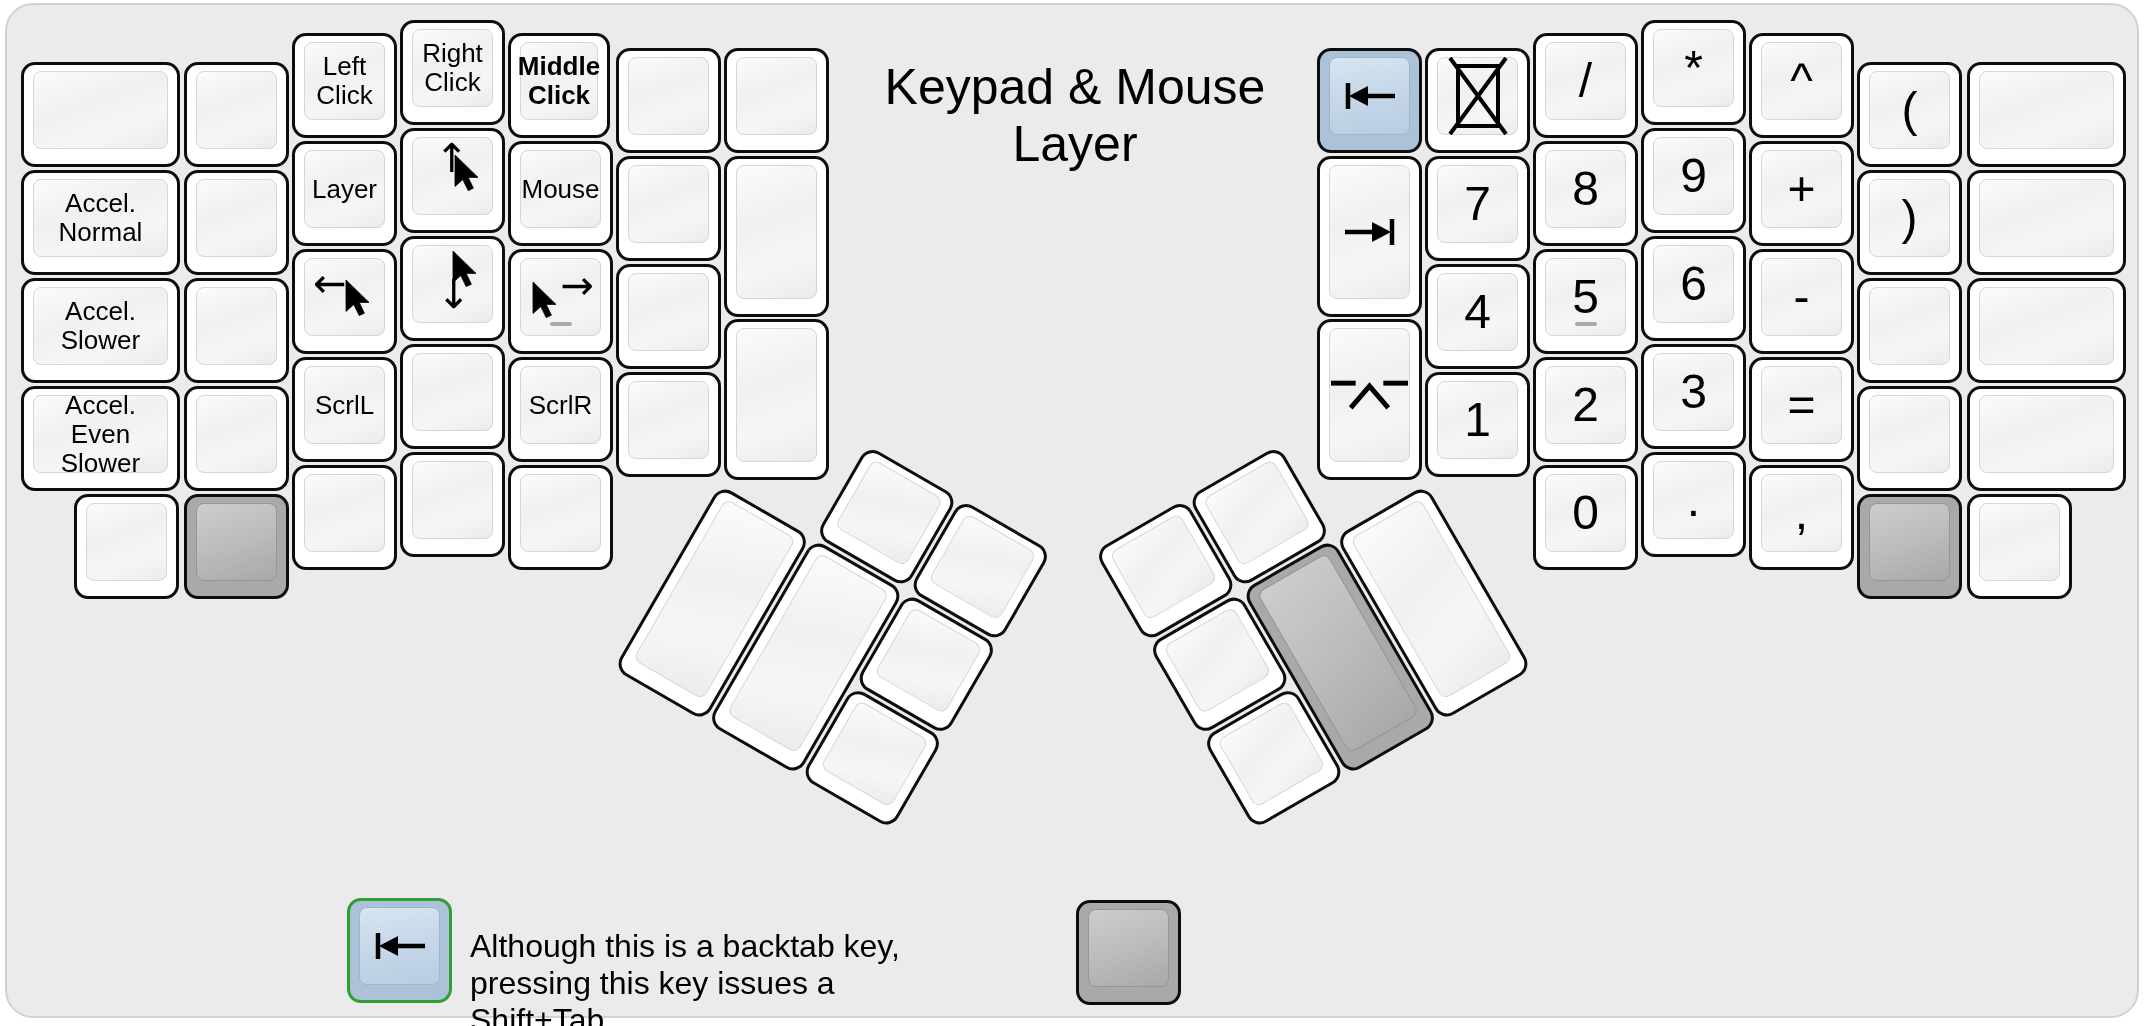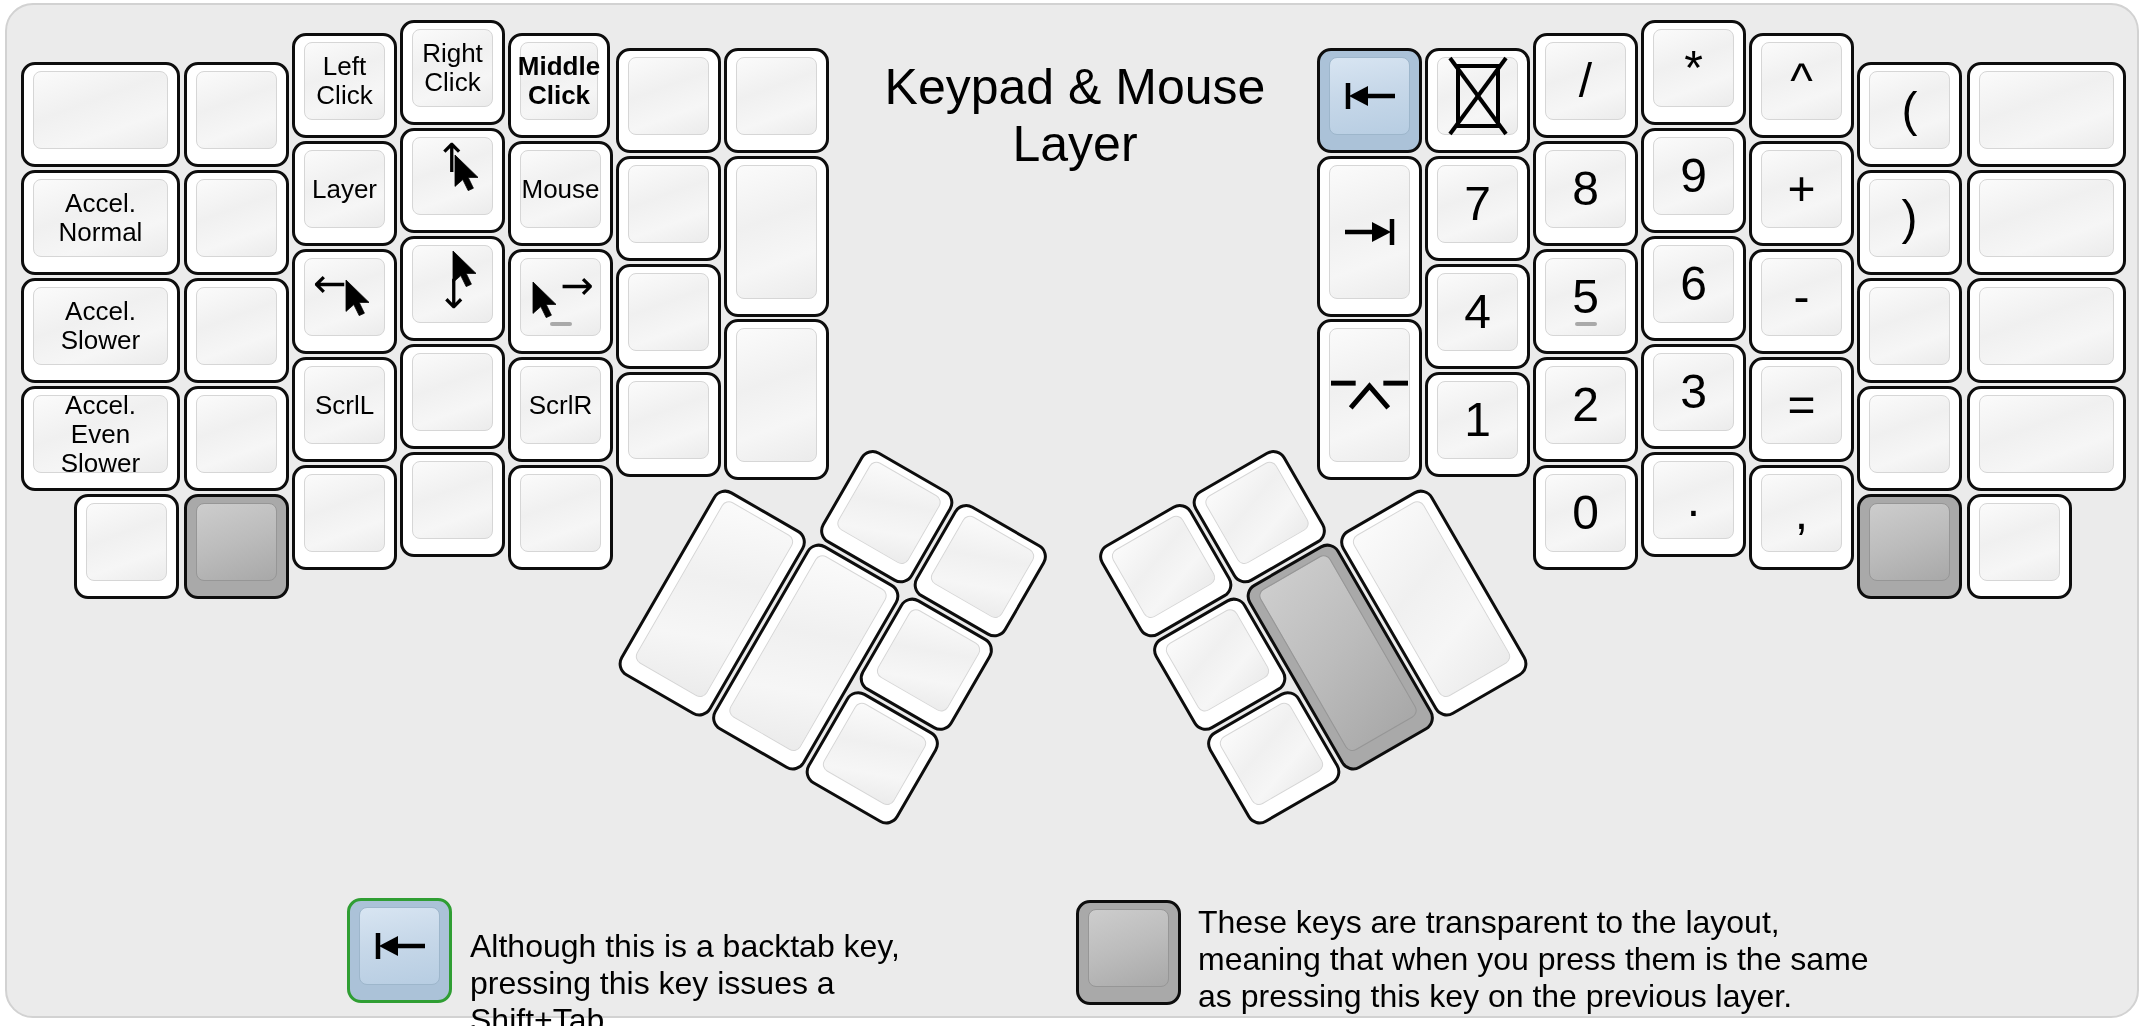--- a/index.html
+++ b/index.html
@@ -413,16 +413,13 @@
           </svg>
         </div>
       </div>
       <div class="key gray" style="left: 1076px; top: 900px; width: 105px; height: 105px;">
         <div class="cap"></div>
       </div>
     </div>
   <div class="legend-text" style="left:470px;top:928px;">Although this is a backtab key,
 pressing this key issues a
 Shift+Tab.</div>
-  <div class="legend-text" style="left:1198px;top:904px;">These keys are transparent to the layout,
-meaning that when you press them is the same
-as pressing this key on the previous layer.</div>
 </div>
 
 </body></html>

